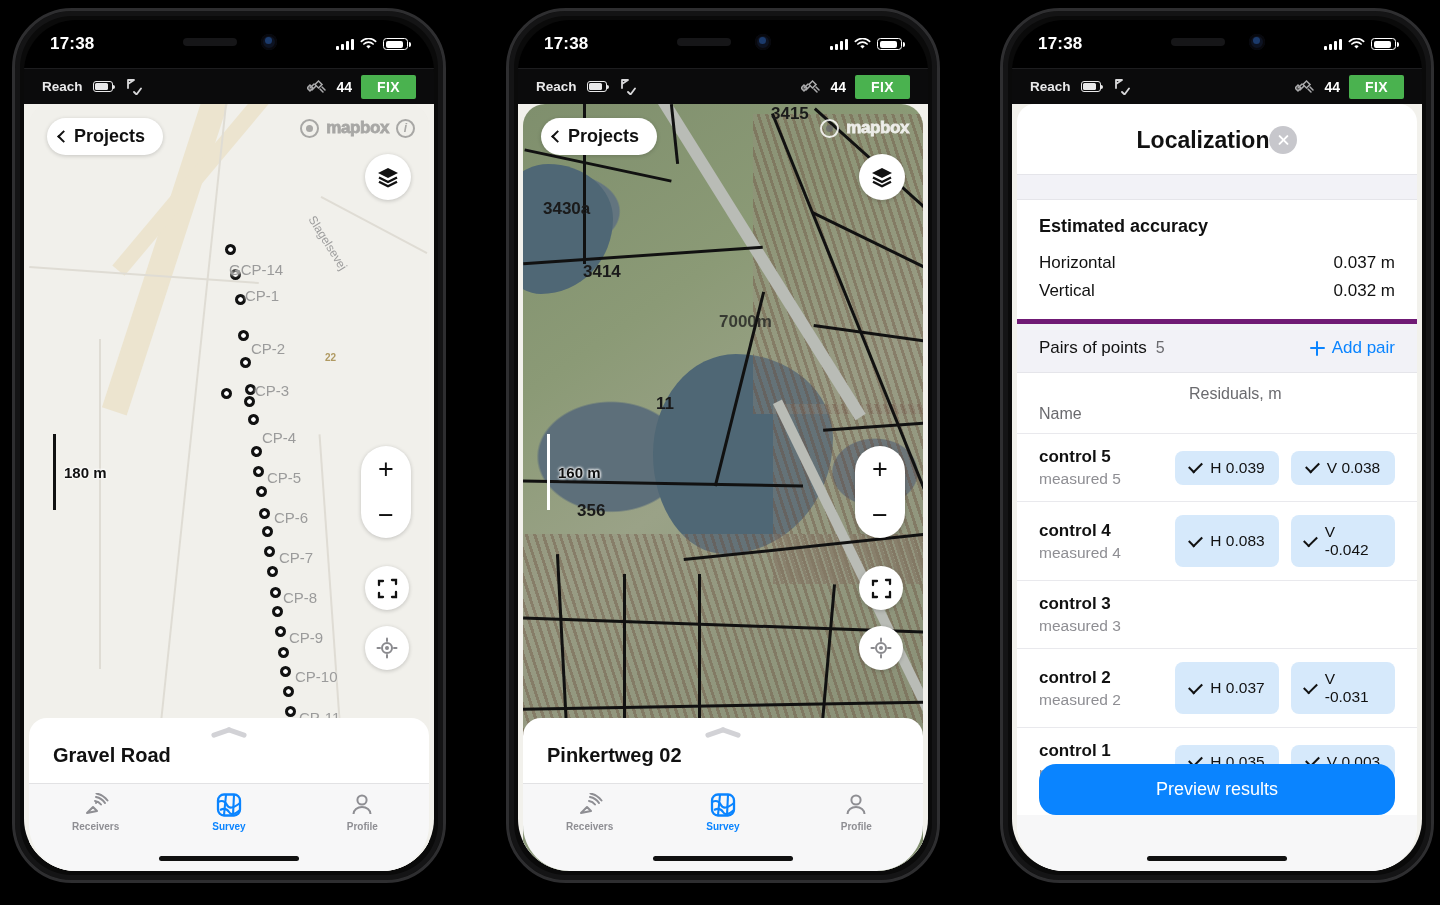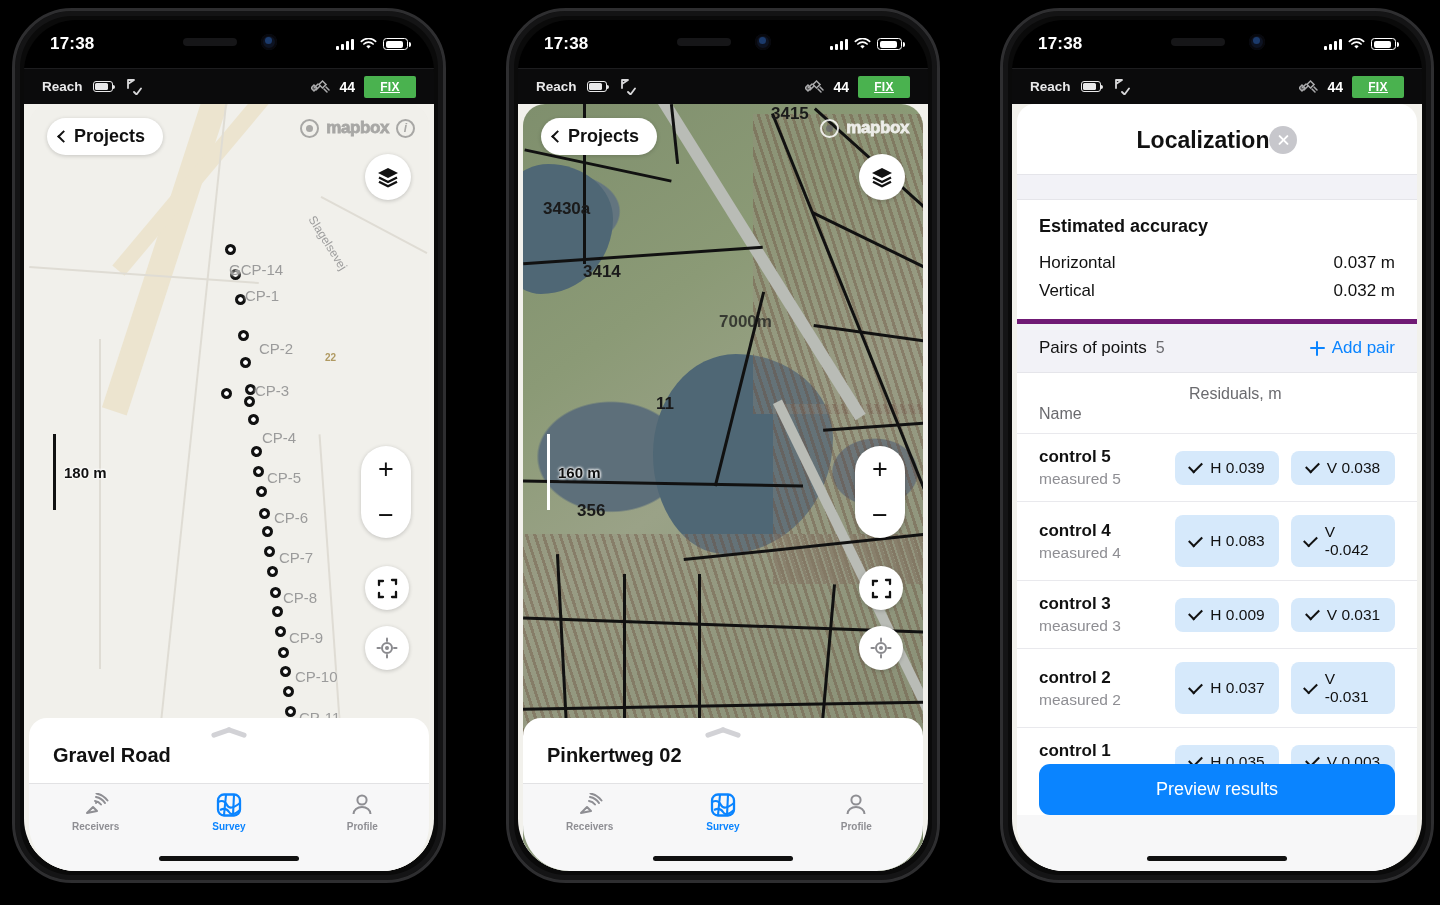--- a/index.html
+++ b/index.html
@@ -74,22 +74,22 @@
     font-size:13.5px; font-weight:700;
   }
   .reach-batt { width:20px;height:11px;border:1.5px solid #e9e9ea;border-radius:3px;position:relative;margin-left:10px;}
   .reach-batt::after{content:"";position:absolute;right:-3px;top:3px;width:2px;height:4px;background:#e9e9ea;border-radius:0 2px 2px 0;}
   .reach-batt i{position:absolute;left:1.2px;top:1.2px;bottom:1.2px;width:13px;background:#e9e9ea;border-radius:1.5px;display:block;}
   .pole-ic { margin-left:12px; width:18px;height:16px; }
   .rb-right { margin-left:auto; display:flex; align-items:center; gap:9px; }
   .sat-ic { width:20px; height:16px; opacity:.85;}
   .sat-count { font-size:14px; font-weight:700; color:#fff;}
   .fix-badge {
-    background:#4ab24f; color:#fff; font-size:12px; font-weight:700;
-    padding:4px 16px; border-radius:2px; letter-spacing:.4px;text-decoration:underline;
+    background:#4ab24f; color:#fff; font-size:14px; font-weight:700;
+    padding:4px 16px; border-radius:2px; letter-spacing:.4px;
   }
 
   
   .content { position:relative; height:767px; background:#f2f1ec; }
   .mapwrap {
     position:absolute; left:5px; right:5px; top:0; bottom:0;
     border-radius:22px 22px 0 0; overflow:hidden; background:#efeee9;
   }
   
   .map-street { position:absolute; inset:0; background:#f1f0eb; }
@@ -233,21 +233,21 @@
   .chips { display:flex; gap:12px;padding-left:15px; }
   .chip {
     background:#d6e9fb; border-radius:8px; padding:8px 13px;
     font-size:15.5px; color:#111; display:flex; align-items:center; gap:8px;
     min-width:104px; justify-content:center;
   }
   .ck { width:13px;height:8px;border-left:2.2px solid #111;border-bottom:2.2px solid #111;
         transform:rotate(-45deg); display:inline-block; margin-bottom:3px;}
   .preview-btn {
     position:absolute; left:22px; right:22px; bottom:56px; z-index:20;
-    background:#0a84ff; color:#fff; border-radius:11px;
+    background:#0a84ff; color:#fff; border-radius:17px;
     text-align:center; padding:15px 0; font-size:18px;
   }
   .panel-foot { position:absolute;left:0;right:0;bottom:0;height:56px;background:#f7f7f8; }
 </style>
 </head>
 <body>
 
 <div class="stage">
 
   <div class="phone p1">
@@ -318,21 +318,21 @@
             <div class="road-lbl" style="left:268px;top:132px;transform:rotate(58deg);">Slagelsevej</div>
             <div class="shield" style="left:296px;top:248px;">22</div>
 
             <div class="pt" style="left:196px;top:140px"></div>
             <div class="pt" style="left:201px;top:165px"></div>
             <div class="pt-lbl" style="left:200px;top:157px">GCP-14</div>
             <div class="pt" style="left:206px;top:190px"></div>
             <div class="pt-lbl" style="left:216px;top:183px">CP-1</div>
             <div class="pt" style="left:209px;top:226px"></div>
             <div class="pt" style="left:211px;top:253px"></div>
-            <div class="pt-lbl" style="left:230px;top:236px">CP-2</div>
+            <div class="pt-lbl" style="left:222px;top:236px">CP-2</div>
             <div class="pt" style="left:216px;top:280px"></div>
             <div class="pt" style="left:192px;top:284px"></div>
             <div class="pt" style="left:215px;top:292px"></div>
             <div class="pt-lbl" style="left:226px;top:278px">CP-3</div>
             <div class="pt" style="left:219px;top:310px"></div>
             <div class="pt" style="left:222px;top:342px"></div>
             <div class="pt-lbl" style="left:233px;top:325px">CP-4</div>
             <div class="pt" style="left:224px;top:362px"></div>
             <div class="pt" style="left:227px;top:382px"></div>
             <div class="pt-lbl" style="left:238px;top:365px">CP-5</div>
@@ -792,30 +792,20 @@
                   <span class="ck"></span>
                   <span>V -0.042</span>
                 </span>
               </div>
             </div>
             <div class="prow">
               <div class="nm">
                 <div class="n1">control 3</div>
                 <div class="n2">measured 3</div>
               </div>
-              <div class="chips">
-                <span class="chip">
-                  <span class="ck"></span>
-                  <span>H 0.009</span>
-                </span>
-                <span class="chip">
-                  <span class="ck"></span>
-                  <span>V 0.031</span>
-                </span>
-              </div>
             </div>
             <div class="prow">
               <div class="nm">
                 <div class="n1">control 2</div>
                 <div class="n2">measured 2</div>
               </div>
               <div class="chips">
                 <span class="chip">
                   <span class="ck"></span>
                   <span>H 0.037</span>

